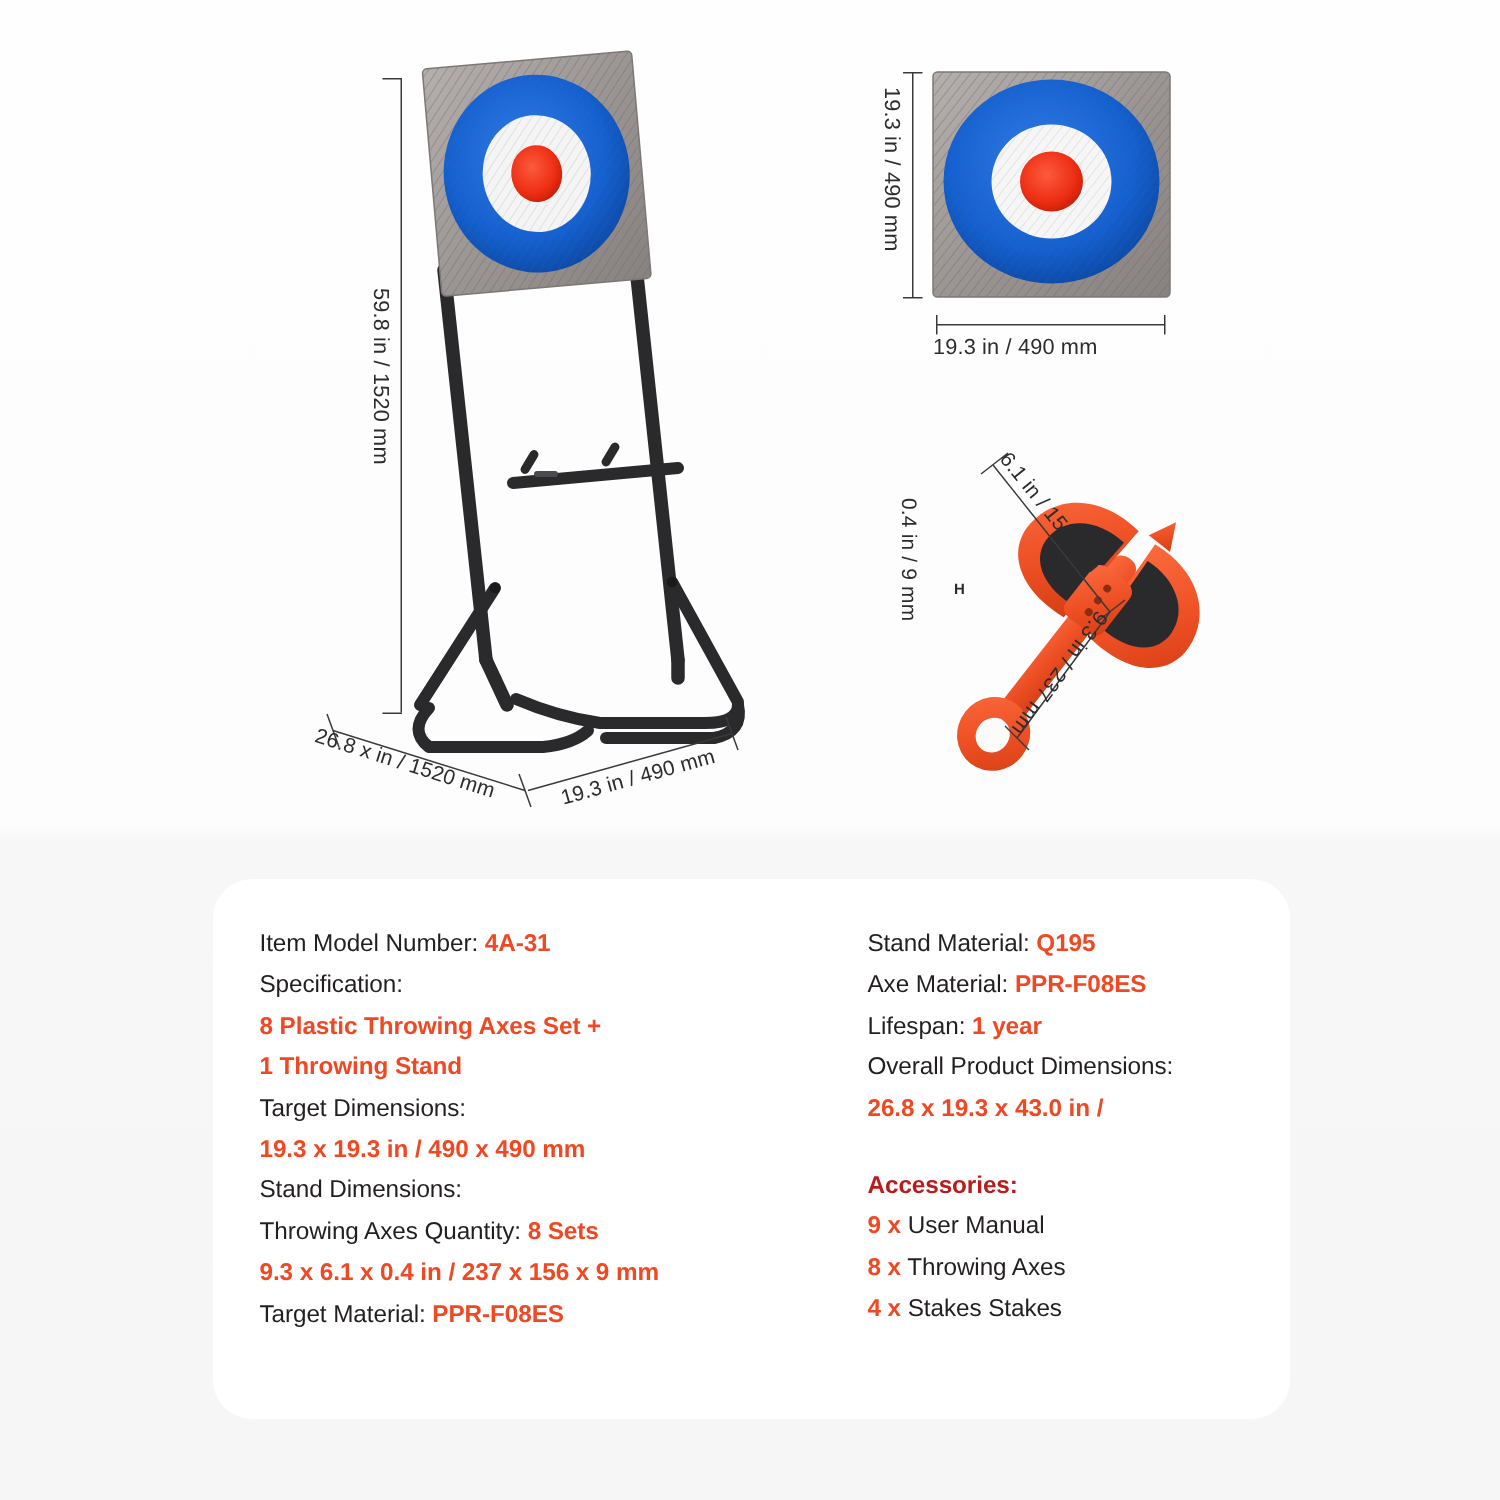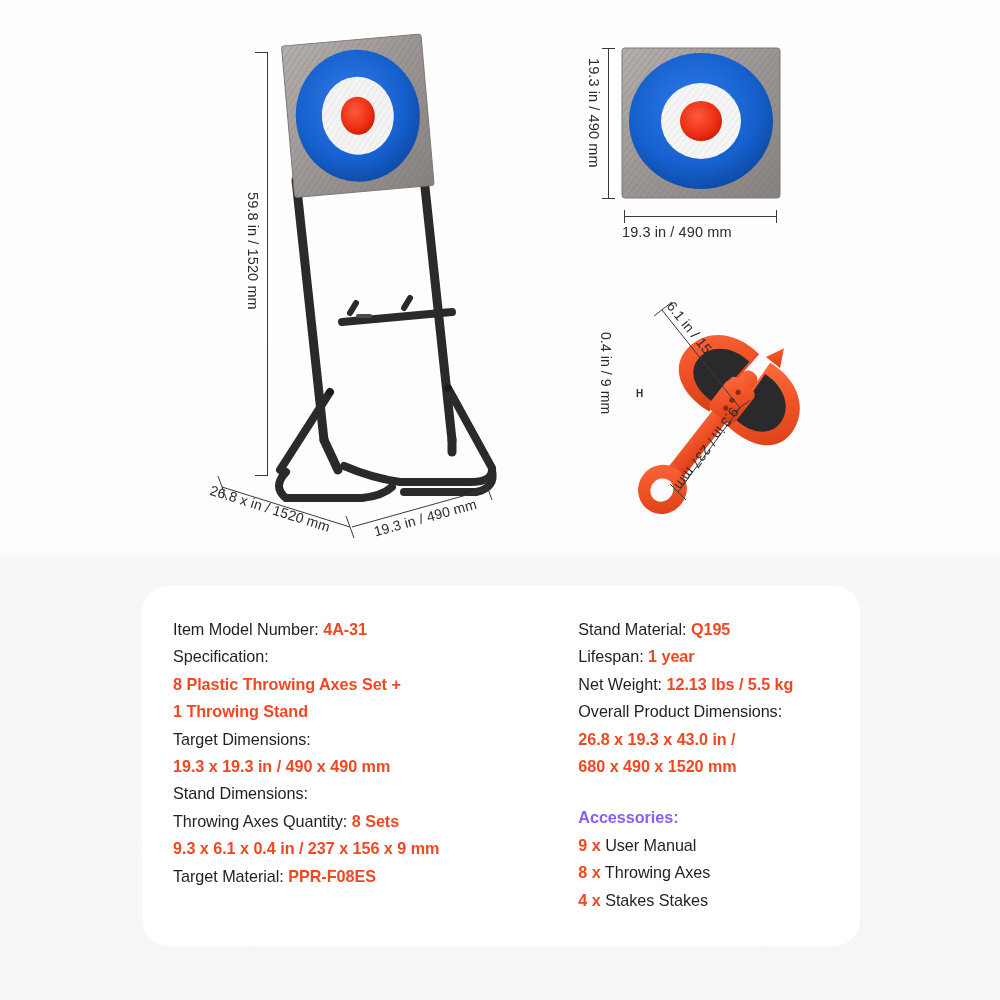--- a/index.html
+++ b/index.html
@@ -59,21 +59,21 @@
   .spec-line {
     font-size: 16.2px;
     line-height: 27.4px;
     color: #231f20;
     white-space: nowrap;
     letter-spacing: -0.05px;
   }
   .val { color: #ef4823; font-weight: bold; }
   .lbl { color: #231f20; font-weight: normal; }
   .gap { height: 24px; }
-  .acc-head { color: #8b5cf6; font-weight: bold; }
+  .acc-head { color: #b91c1c; font-weight: bold; }
 </style>
 </head>
 <body>
 
 <div id="page">
 
   <div id="stand-fig">
     <svg width="560" height="570" viewBox="0 0 560 570">
       <defs>
         <linearGradient id="bristleG" x1="0" y1="0" x2="1" y2="1">
@@ -246,25 +246,24 @@
       <div class="spec-line"><span class="lbl">Target Dimensions:</span></div>
       <div class="spec-line"><span class="val">19.3 x 19.3 in / 490 x 490 mm</span></div>
       <div class="spec-line"><span class="lbl">Stand Dimensions:</span></div>
       <div class="spec-line"><span class="lbl">Throwing Axes Quantity: </span><span class="val">8 Sets</span></div>
       <div class="spec-line"><span class="val">9.3 x 6.1 x 0.4 in / 237 x 156 x 9 mm</span></div>
       <div class="spec-line"><span class="lbl">Target Material: </span><span class="val">PPR-F08ES</span></div>
     </div>
 
     <div class="col col-right">
       <div class="spec-line"><span class="lbl">Stand Material: </span><span class="val">Q195</span></div>
+      <div class="spec-line"><span class="lbl">Axe Material: </span><span class="val">PPR-F08ES</span></div>
       <div class="spec-line"><span class="lbl">Lifespan: </span><span class="val">1 year</span></div>
-      <div class="spec-line"><span class="lbl">Net Weight: </span><span class="val">12.13 lbs / 5.5 kg</span></div>
       <div class="spec-line"><span class="lbl">Overall Product Dimensions:</span></div>
       <div class="spec-line"><span class="val">26.8 x 19.3 x 43.0 in /</span></div>
-      <div class="spec-line"><span class="val">680 x 490 x 1520 mm</span></div>
 
       <div class="gap"></div>
 
       <div class="spec-line"><span class="acc-head">Accessories:</span></div>
       <div class="spec-line"><span class="val">9 x</span><span class="lbl"> User Manual</span></div>
       <div class="spec-line"><span class="val">8 x</span><span class="lbl"> Throwing Axes</span></div>
       <div class="spec-line"><span class="val">4 x</span><span class="lbl"> Stakes Stakes</span></div>
     </div>
 
   </div>

